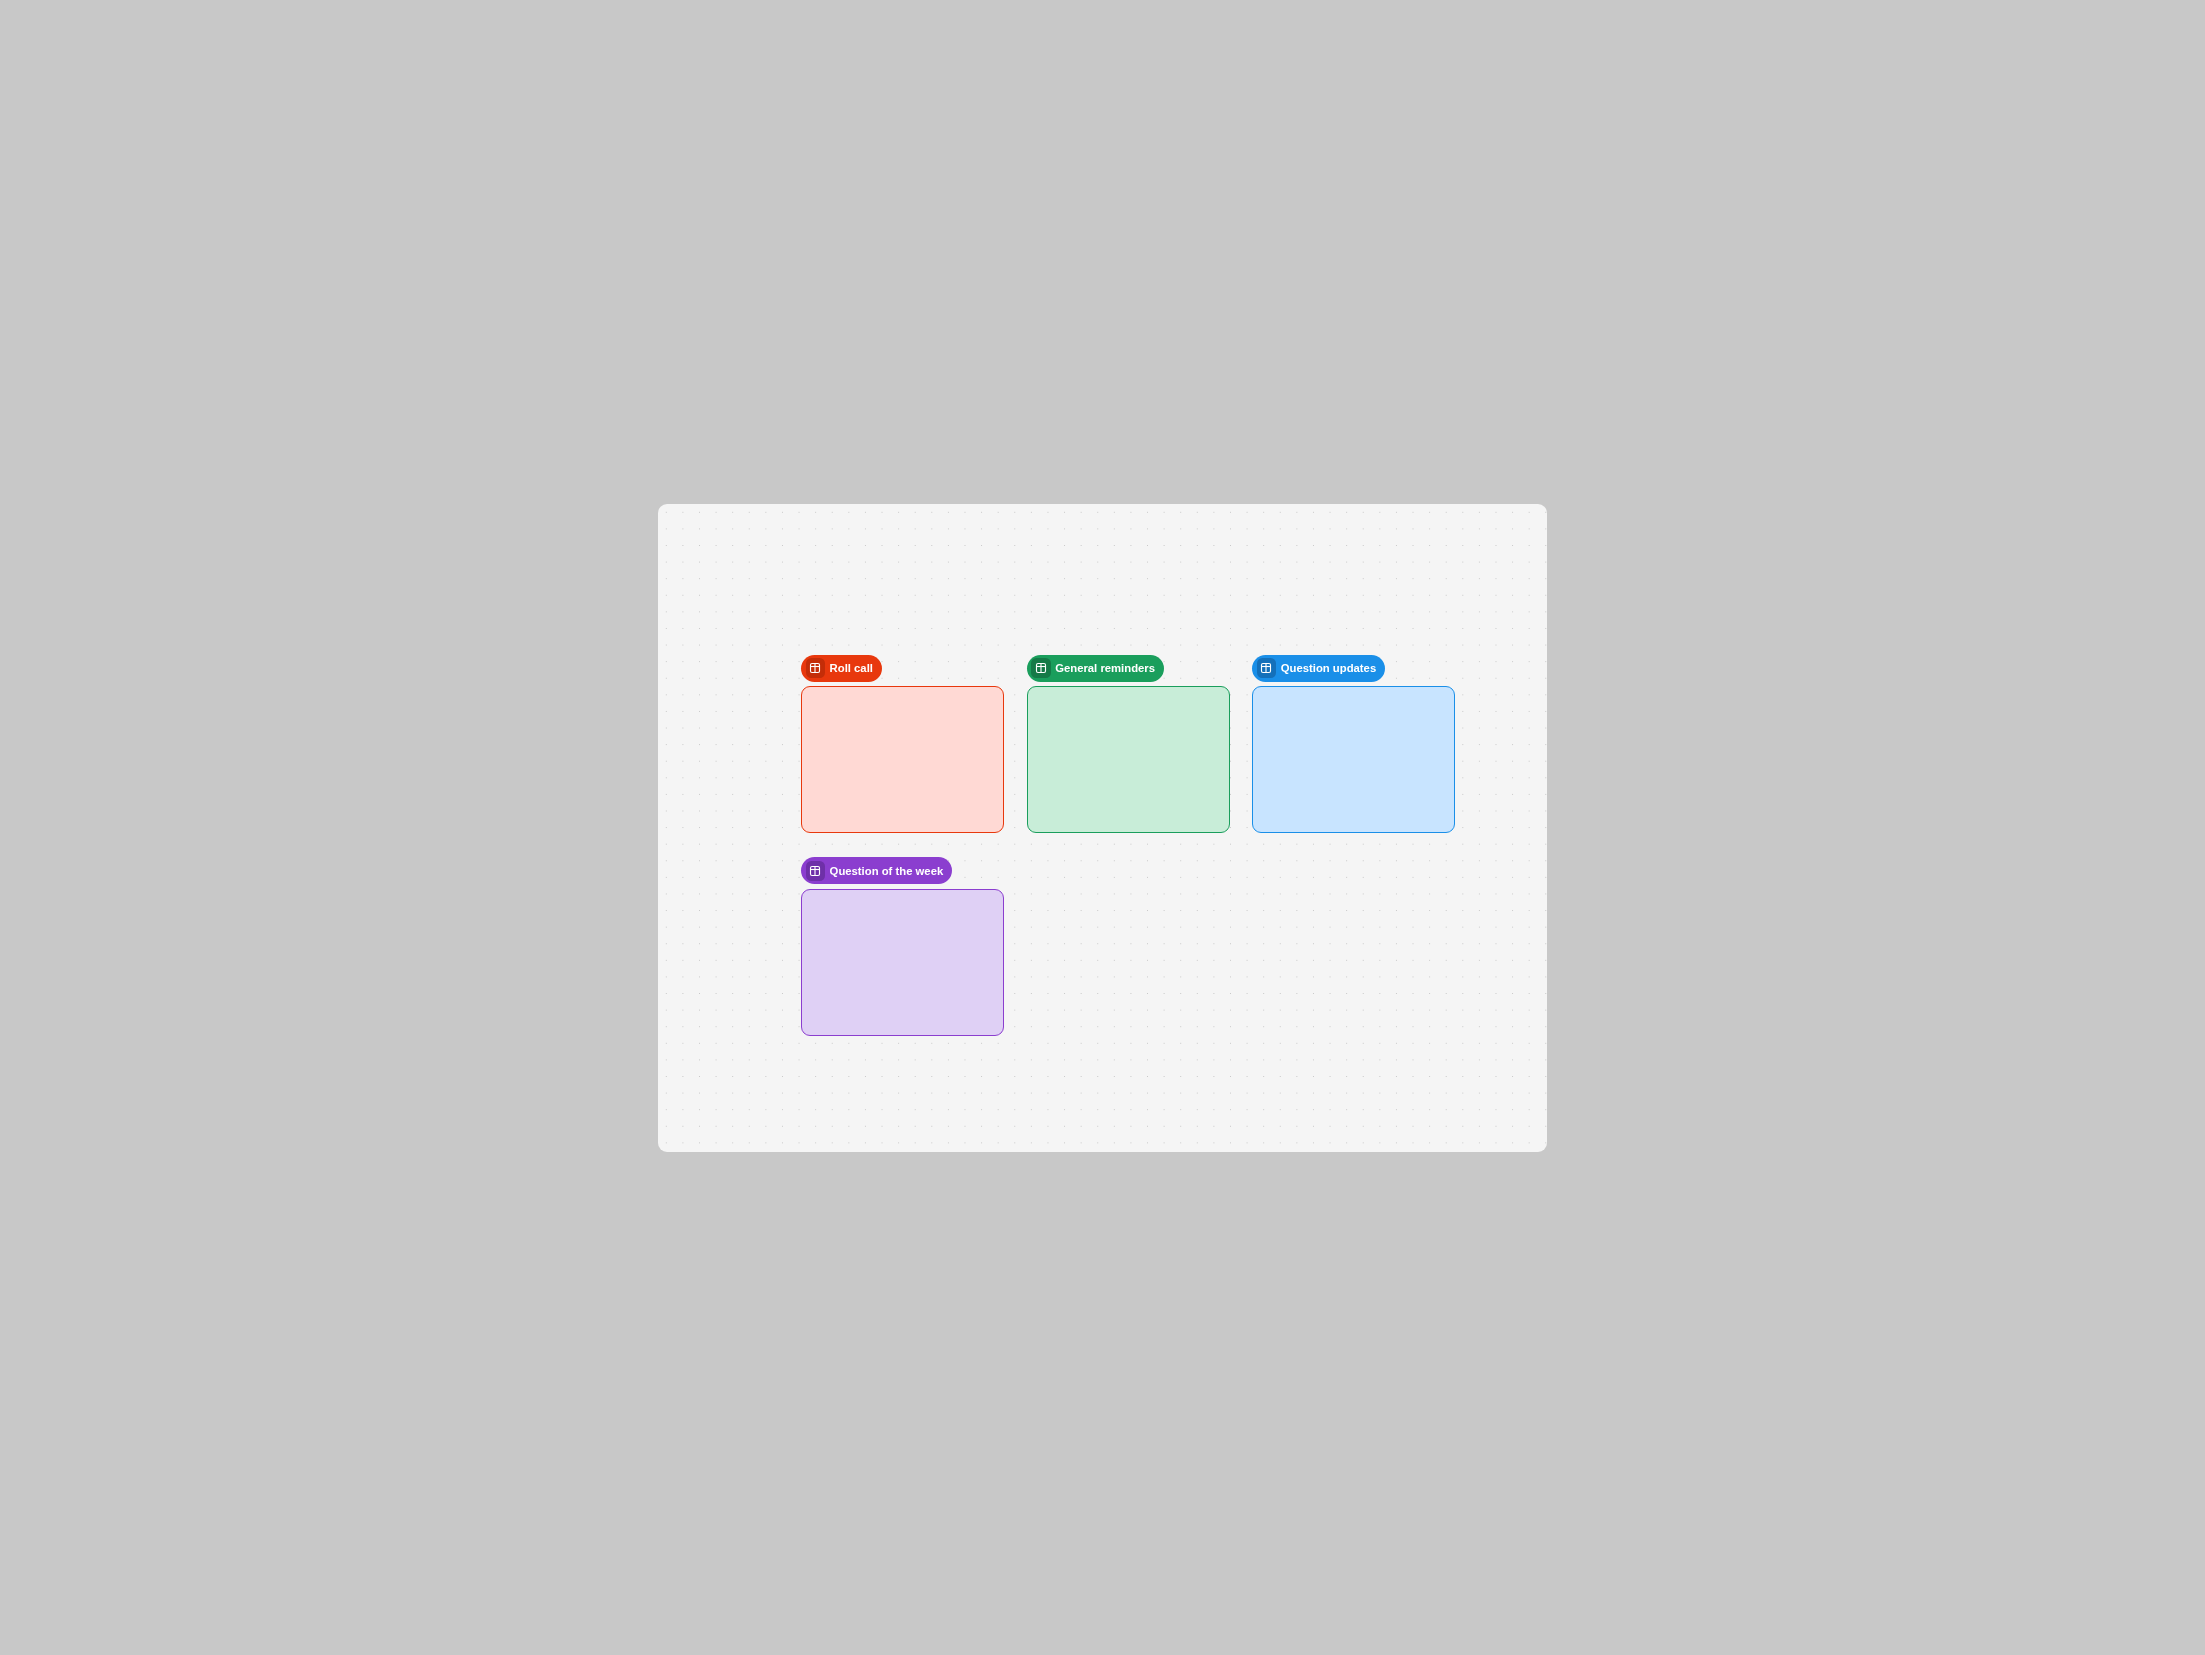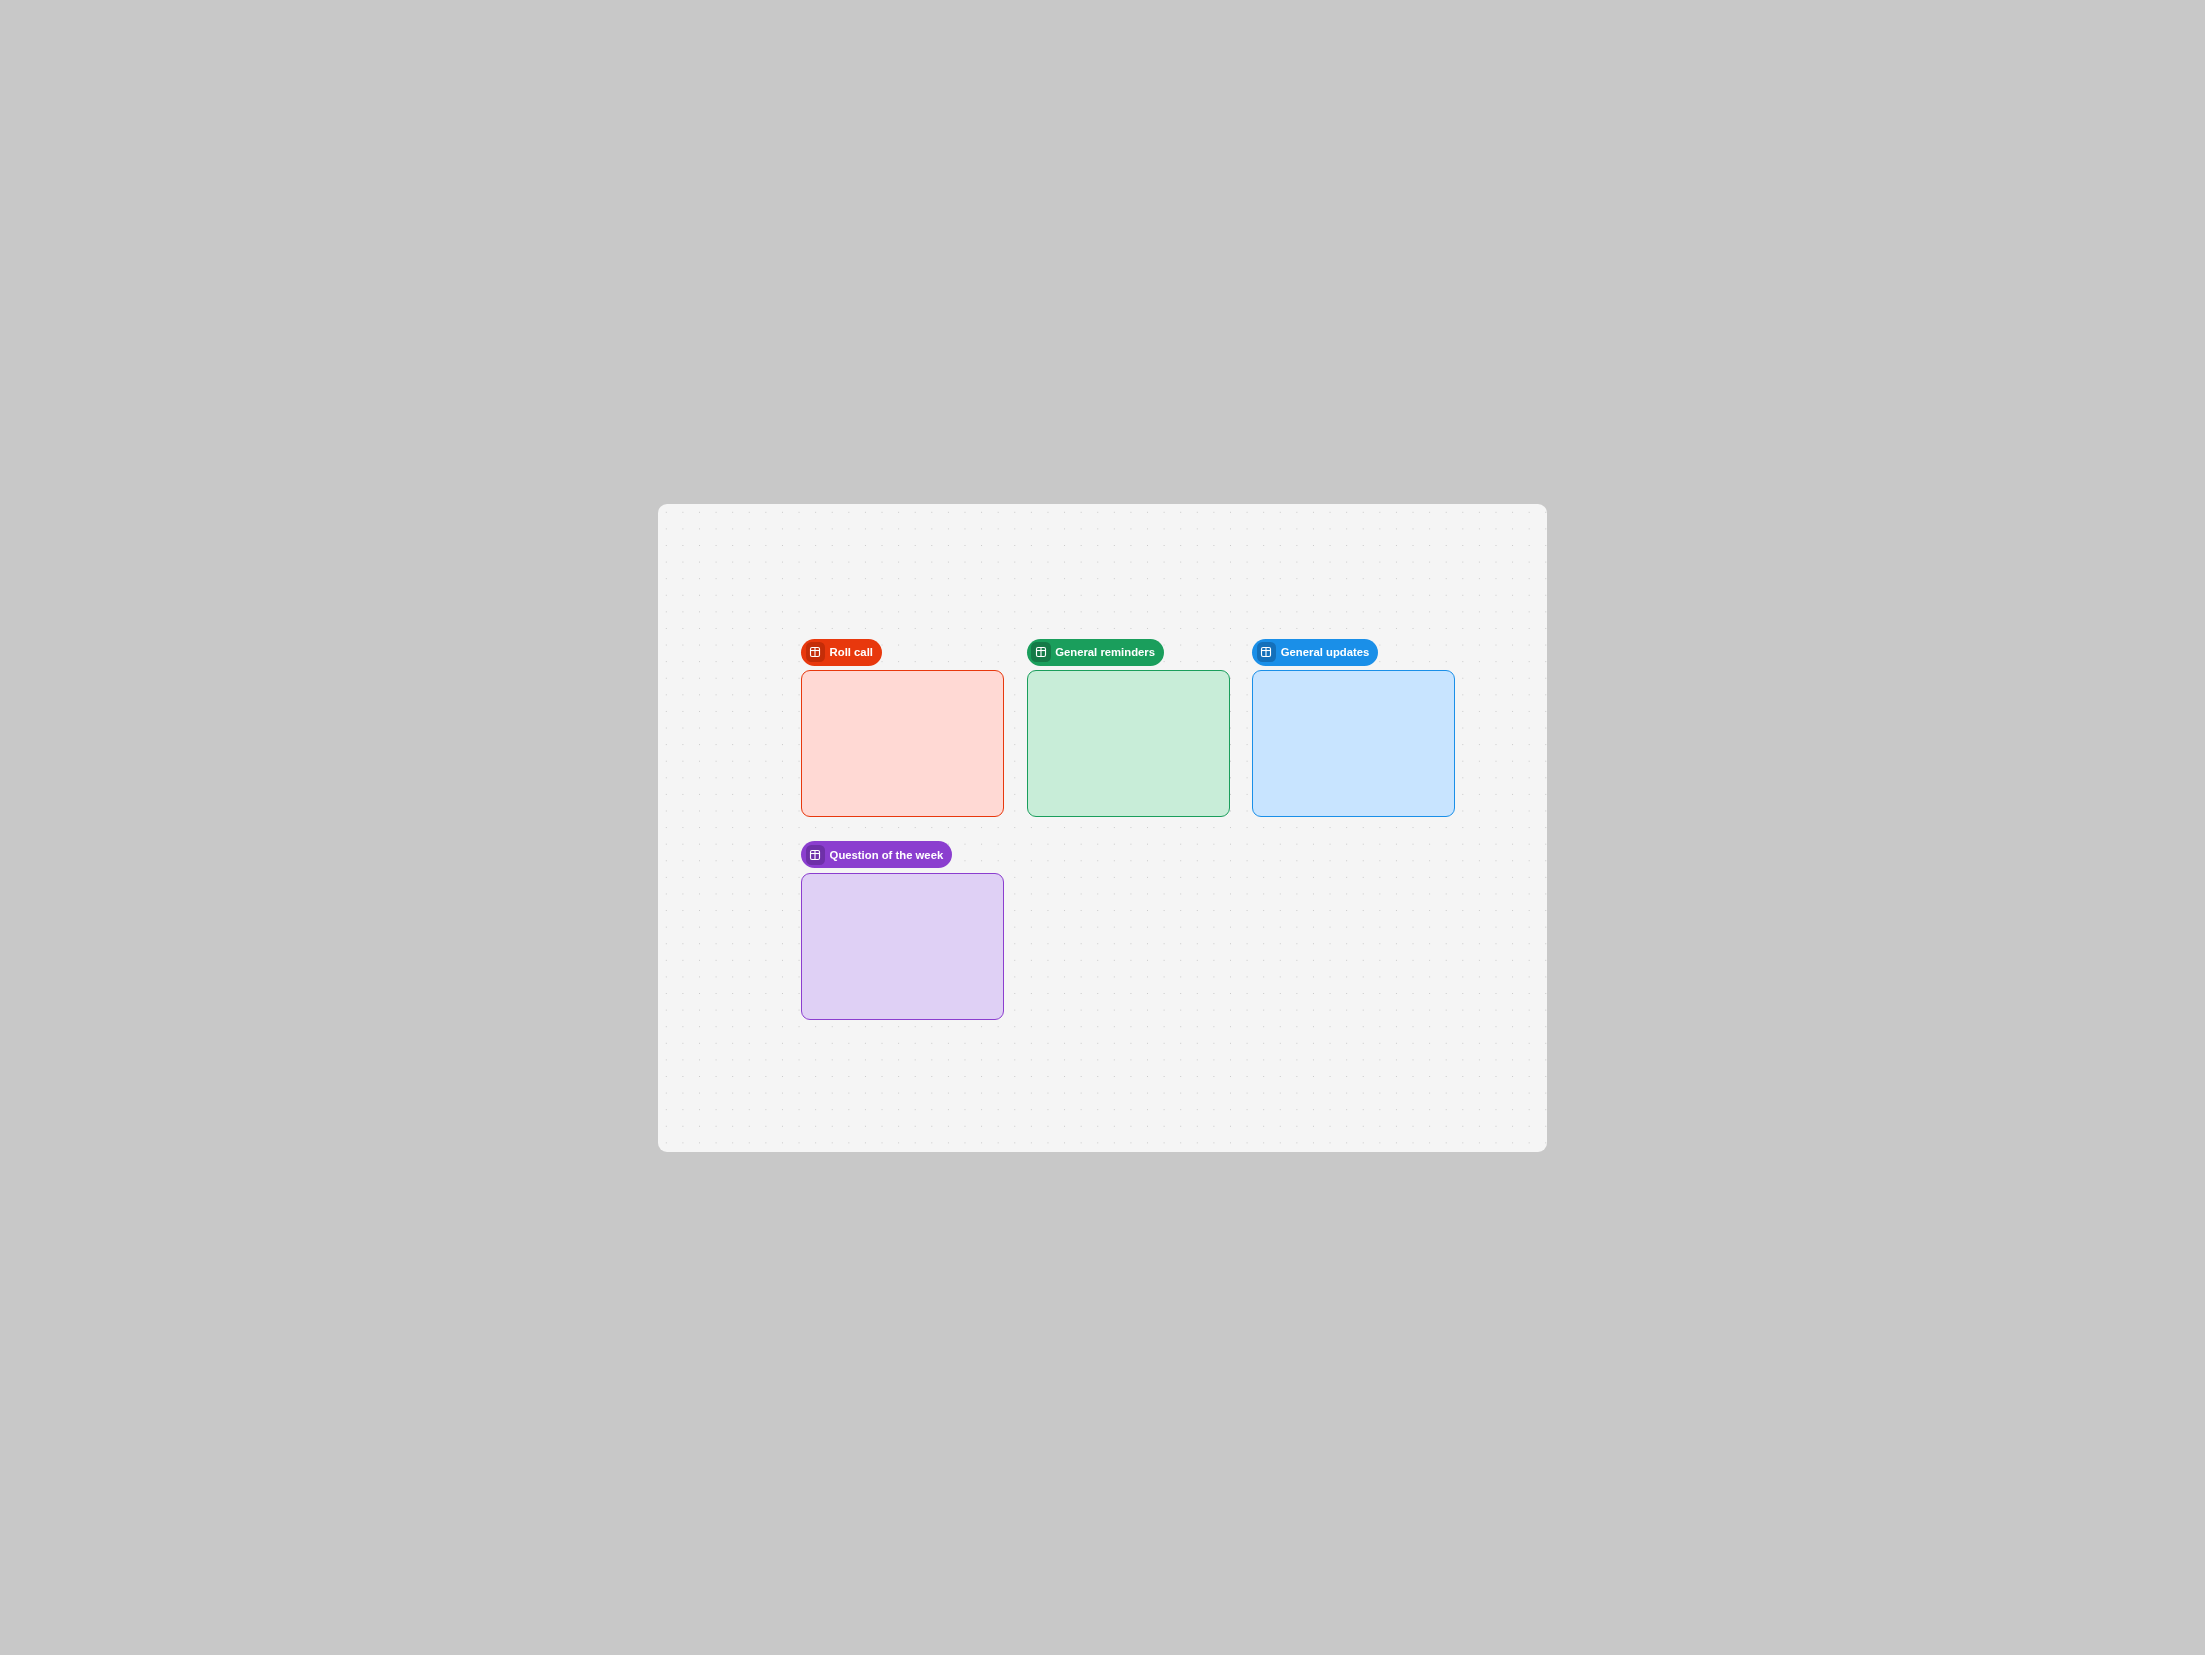--- a/index.html
+++ b/index.html
@@ -24,21 +24,21 @@
       height: 648px;
       position: relative;
       overflow: hidden;
       
       background-image: radial-gradient(circle, #c8c8c8 0.8px, transparent 0.8px);
       background-size: 16.6px 16.6px;
     }
 
     .cards-container {
       position: absolute;
-      top: 135px;
+      top: 151px;
       left: 143px;
       display: grid;
       grid-template-columns: 203px 203px 203px;
       grid-template-rows: auto auto;
       gap: 24px 22.6px;
     }
 
     .card-wrapper {
       display: flex;
       flex-direction: column;
@@ -210,21 +210,21 @@
 
     <div class="card-wrapper card-project-updates">
       <div class="card-label">
         <div class="icon-box">
           <svg viewBox="0 0 16 16" xmlns="http://www.w3.org/2000/svg">
             <rect x="2" y="2" width="12" height="12" rx="2" stroke-width="1.5"></rect>
             <line x1="2" y1="6" x2="14" y2="6" stroke-width="1.5"></line>
             <line x1="8" y1="2" x2="8" y2="14" stroke-width="1.5"></line>
           </svg>
         </div>
-        <span>General updates</span>
+        <span>Question updates</span>
       </div>
       <div class="card-body"></div>
     </div>
 
     <div class="card-wrapper card-question">
       <div class="card-label">
         <div class="icon-box">
           <svg viewBox="0 0 16 16" xmlns="http://www.w3.org/2000/svg">
             <rect x="2" y="2" width="12" height="12" rx="2" stroke-width="1.5"></rect>
             <line x1="2" y1="6" x2="14" y2="6" stroke-width="1.5"></line>

